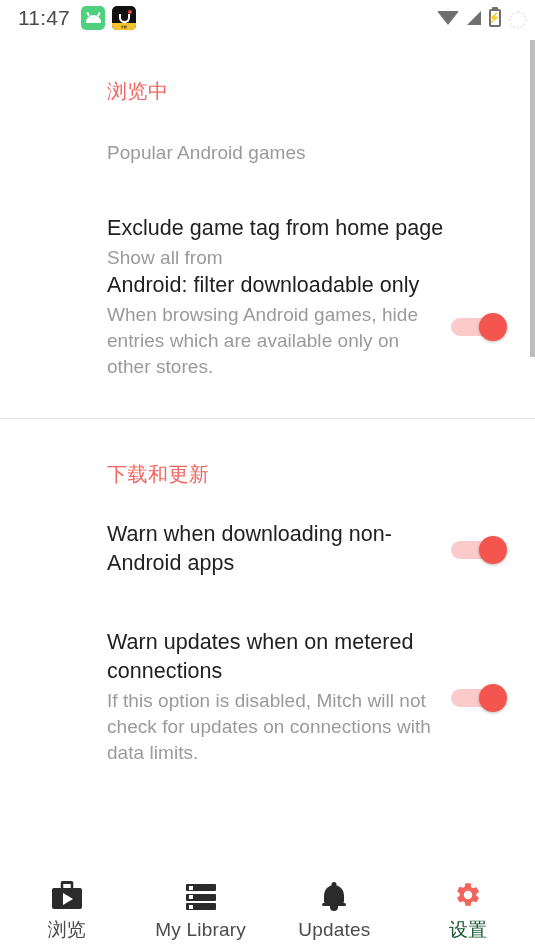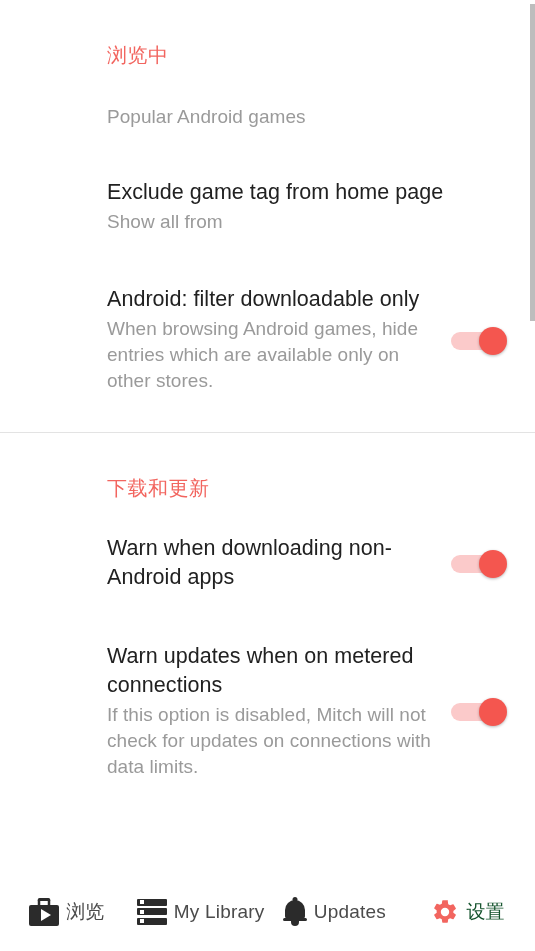--- a/index.html
+++ b/index.html
@@ -142,21 +142,21 @@
   }
   .row-ctl {
     flex:0 0 auto;
     display:flex; align-items:center;
     align-self:center;
     padding-top:2px;
   }
 
   .sp-row1 { margin-top:33px; }
   .sp-row2 { margin-top:48px; }
-  .sp-row3 { margin-top:50px; }
+  .sp-row3 { }
   .sp-row4 { margin-top:32px; }
   .sp-row5 { margin-top:50px; }
 
   
   .toggle {
     position:relative;
     width:56px; height:22px;
   }
   .toggle .track {
     position:absolute; top:2px; left:0;
@@ -195,21 +195,21 @@
   .bottomnav {
     flex:0 0 80px;
     height:80px;
     display:flex;
     align-items:center;
     background:#ffffff;
     border-top:1px solid #ffffff;
   }
   .nav-item {
     flex:1 1 0;
-    display:flex; flex-direction:row;
+    display:flex; flex-direction:column;
     align-items:center; justify-content:center;
     gap:7px;
     height:100%;
   }
   .nav-label {
     font-size:19px;
     color:#4b4b4b;
     letter-spacing:0.2px;
   }
   .nav-item.active .nav-label { color:#14532d; }
@@ -271,20 +271,43 @@
   }
 
   
   .ico-gear { width:28px; height:28px; }
 </style>
 </head>
 <body>
 
 <div id="app">
 
+  <div class="statusbar">
+    <div class="sb-clock">11:47</div>
+    <div class="sb-left-icons">
+      <div class="sb-appicon green">
+        <div class="droid"></div>
+      </div>
+      <div class="sb-appicon dark">
+        <div class="u-mark"></div>
+        <div class="dot"></div>
+        <div class="strip">
+            <span>优酷</span>
+          </div>
+      </div>
+    </div>
+    <div class="sb-right">
+      <div class="ic-wifi"></div>
+      <div class="ic-signal"></div>
+      <div class="ic-batt">
+          <span class="bolt">⚡</span>
+        </div>
+      <div class="ic-ghost"></div>
+    </div>
+  </div>
 
   <div class="scrollwrap">
     <div class="content">
 
       <div class="section-header">浏览中</div>
 
       <div class="row sp-row1">
         <div class="row-text">
           <div class="row-sub">Popular Android games</div>
         </div>

